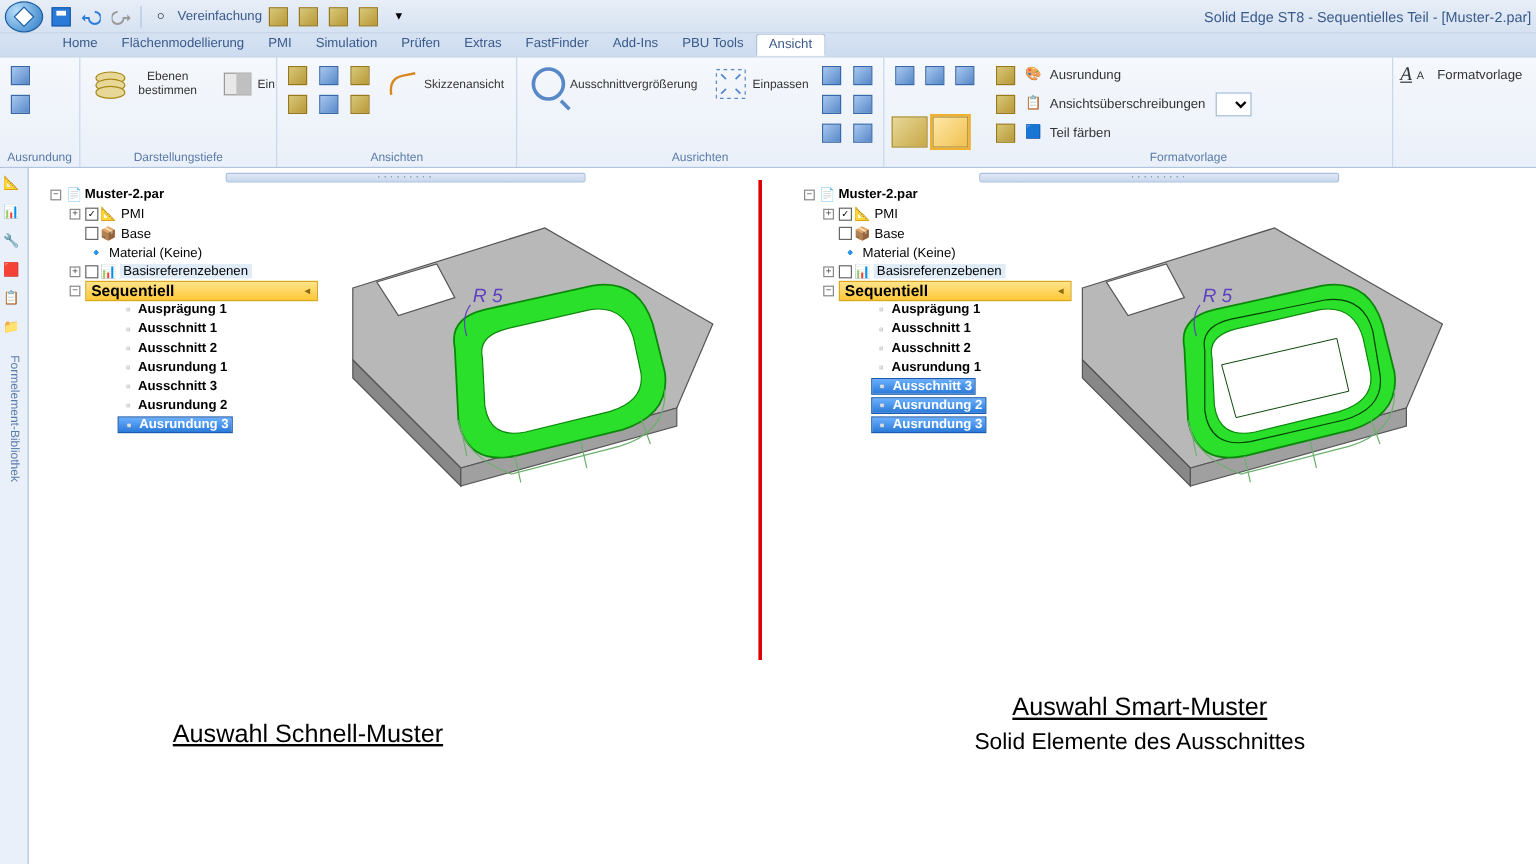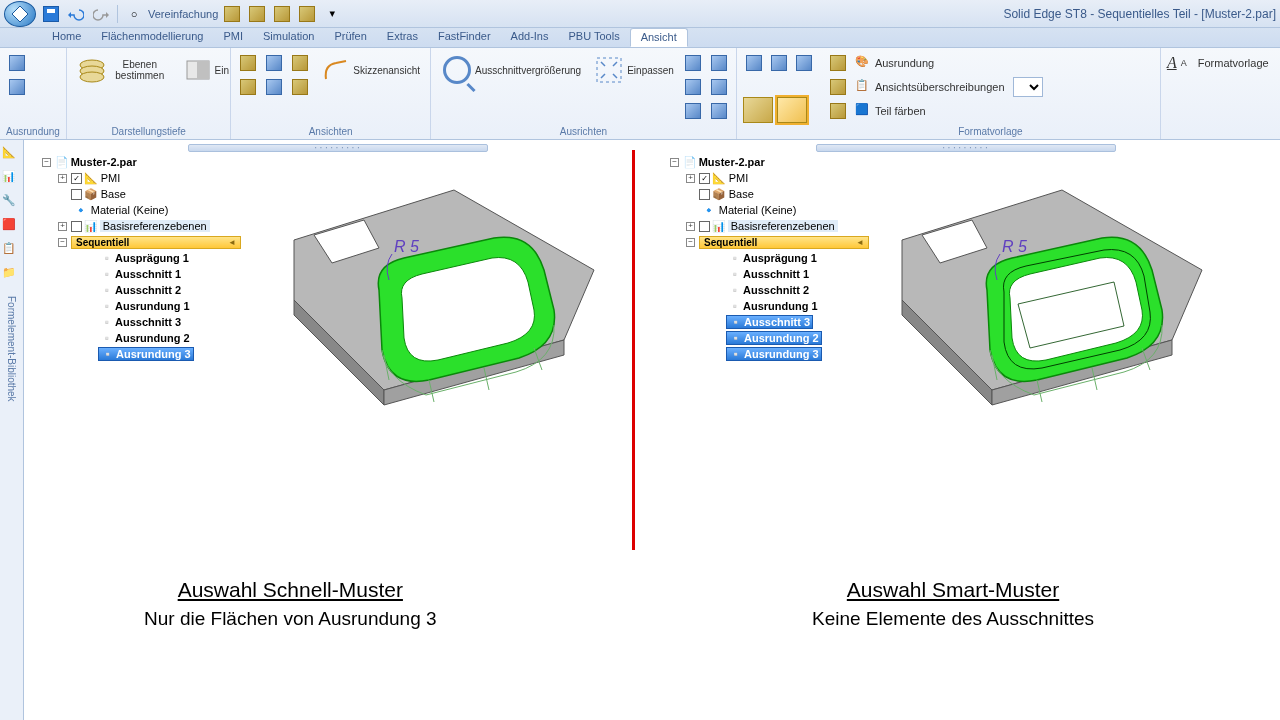--- a/index.html
+++ b/index.html
@@ -46,21 +46,21 @@
 .grip { width: 300px; height: 8px; margin: 0 auto 2px; background: linear-gradient(#e0e8f4,#c8d8ee); border: 1px solid #aac0dd; border-radius: 2px; position: relative; }
 .grip::after { content: "·········"; position: absolute; left: 50%; transform: translateX(-50%); top: -3px; color: #7a94b8; letter-spacing: 2px; font-size: 10px; }
 .tree { font-size: 11px; color: #000; margin-left: 10px; }
 .tree-row { display: flex; align-items: center; height: 16px; gap: 2px; white-space: nowrap; }
 .tree-indent0 { padding-left: 0; }
 .tree-indent1 { padding-left: 16px; }
 .tree-indent2 { padding-left: 32px; }
 .tree-indent3 { padding-left: 56px; }
 .tree-toggle { width: 9px; height: 9px; border: 1px solid #888; display: inline-flex; align-items: center; justify-content: center; font-size: 8px; line-height: 1; color: #444; margin-right: 2px; background: #fff; }
 .tree-check { width: 11px; height: 11px; border: 1px solid #666; background: #fff; display: inline-flex; align-items: center; justify-content: center; font-size: 8px; }
-.tree-seq { background: linear-gradient(#ffe48a,#ffc838); border: 1px solid #d9a820; padding: 0 4px; display: inline-flex; align-items: center; gap: 4px; width: 170px; font-weight: bold; font-size: 10px; }
+.tree-seq { background: linear-gradient(#ffe48a,#ffc838); border: 1px solid #d9a820; padding: 0 4px; display: inline-flex; align-items: center; gap: 4px; width: 194px; font-weight: bold; font-size: 13px; }
 .tree-seq::after { content: "◄"; margin-left: auto; font-size: 8px; color: #8a6a10; }
 .feat { display: inline-flex; align-items: center; gap: 3px; padding: 0 2px; }
 .feat.sel { background: linear-gradient(#6ab0ff,#2a7ad8); color: #fff; border: 1px solid #1a5ab0; }
 .feat-ico { width: 12px; height: 12px; }
 
 
 .view3d { position: absolute; left: 260px; top: 40px; width: 330px; height: 280px; }
 .pane:nth-child(2) .view3d { left: 240px; }
 
 
@@ -441,21 +441,20 @@
         <path d="M 118 118 Q 114 100 138 94 L 208 78 Q 236 74 244 102 L 250 130 Q 254 154 224 163 L 154 180 Q 124 186 120 158 Z" fill="#fff" stroke="#0a880a"></path>
 
         <path d="M 100 175 L 105 200 M 145 200 L 150 222 M 200 188 L 205 210 M 250 168 L 258 190" stroke="#6ab06a" stroke-width="1" fill="none"></path>
         <path d="M 98 170 Q 102 200 142 215 L 232 192 Q 272 180 270 145" fill="none" stroke="#6ab06a"></path>
 
         <text x="110" y="72" fill="#6040c0" font-size="16" font-style="italic">R 5</text>
         <path d="M 108 74 Q 100 85 105 100" fill="none" stroke="#6040c0"></path>
       </svg>
       <div class="anno">
         <h3>Auswahl Schnell-Muster</h3>
-        <p>Nur die Flächen von Ausrundung 3</p>
       </div>
     </div>
 
     <div class="pane">
       <div class="grip"></div>
       <div class="tree" id="tree-right">
           <div class="tree-row tree-indent0"><span class="tree-toggle">−</span>📄 <b>Muster-2.par</b></div>
           <div class="tree-row tree-indent1"><span class="tree-toggle">+</span><span class="tree-check">✓</span> 📐 PMI</div>
           <div class="tree-row tree-indent1"><span style="width:11px"></span><span class="tree-check"></span> 📦 Base</div>
           <div class="tree-row tree-indent2">🔹 Material (Keine)</div>
@@ -517,19 +516,19 @@
 
         <path d="M 112 112 Q 108 92 134 86 L 212 70 Q 244 66 252 96 L 258 132 Q 262 160 228 170 L 150 188 Q 116 194 112 162 Z" fill="none" stroke="#004000" stroke-width="1"></path>
         <path d="M 126 124 L 222 102 L 232 146 L 138 168 Z" fill="none" stroke="#004000" stroke-width="0.8"></path>
         <path d="M 100 175 L 105 200 M 145 200 L 150 222 M 200 188 L 205 210 M 250 168 L 258 190" stroke="#6ab06a" fill="none"></path>
         <path d="M 98 170 Q 102 200 142 215 L 232 192 Q 272 180 270 145" fill="none" stroke="#6ab06a"></path>
         <text x="110" y="72" fill="#6040c0" font-size="16" font-style="italic">R 5</text>
         <path d="M 108 74 Q 100 85 105 100" fill="none" stroke="#6040c0"></path>
       </svg>
       <div class="anno">
         <h3>Auswahl Smart-Muster</h3>
-        <p>Keine Elemente des Ausschnittes</p>
+        <p>Solid Elemente des Ausschnittes</p>
       </div>
     </div>
 
     <div class="divider"></div>
   </div>
 </div>
 
 </body></html>

